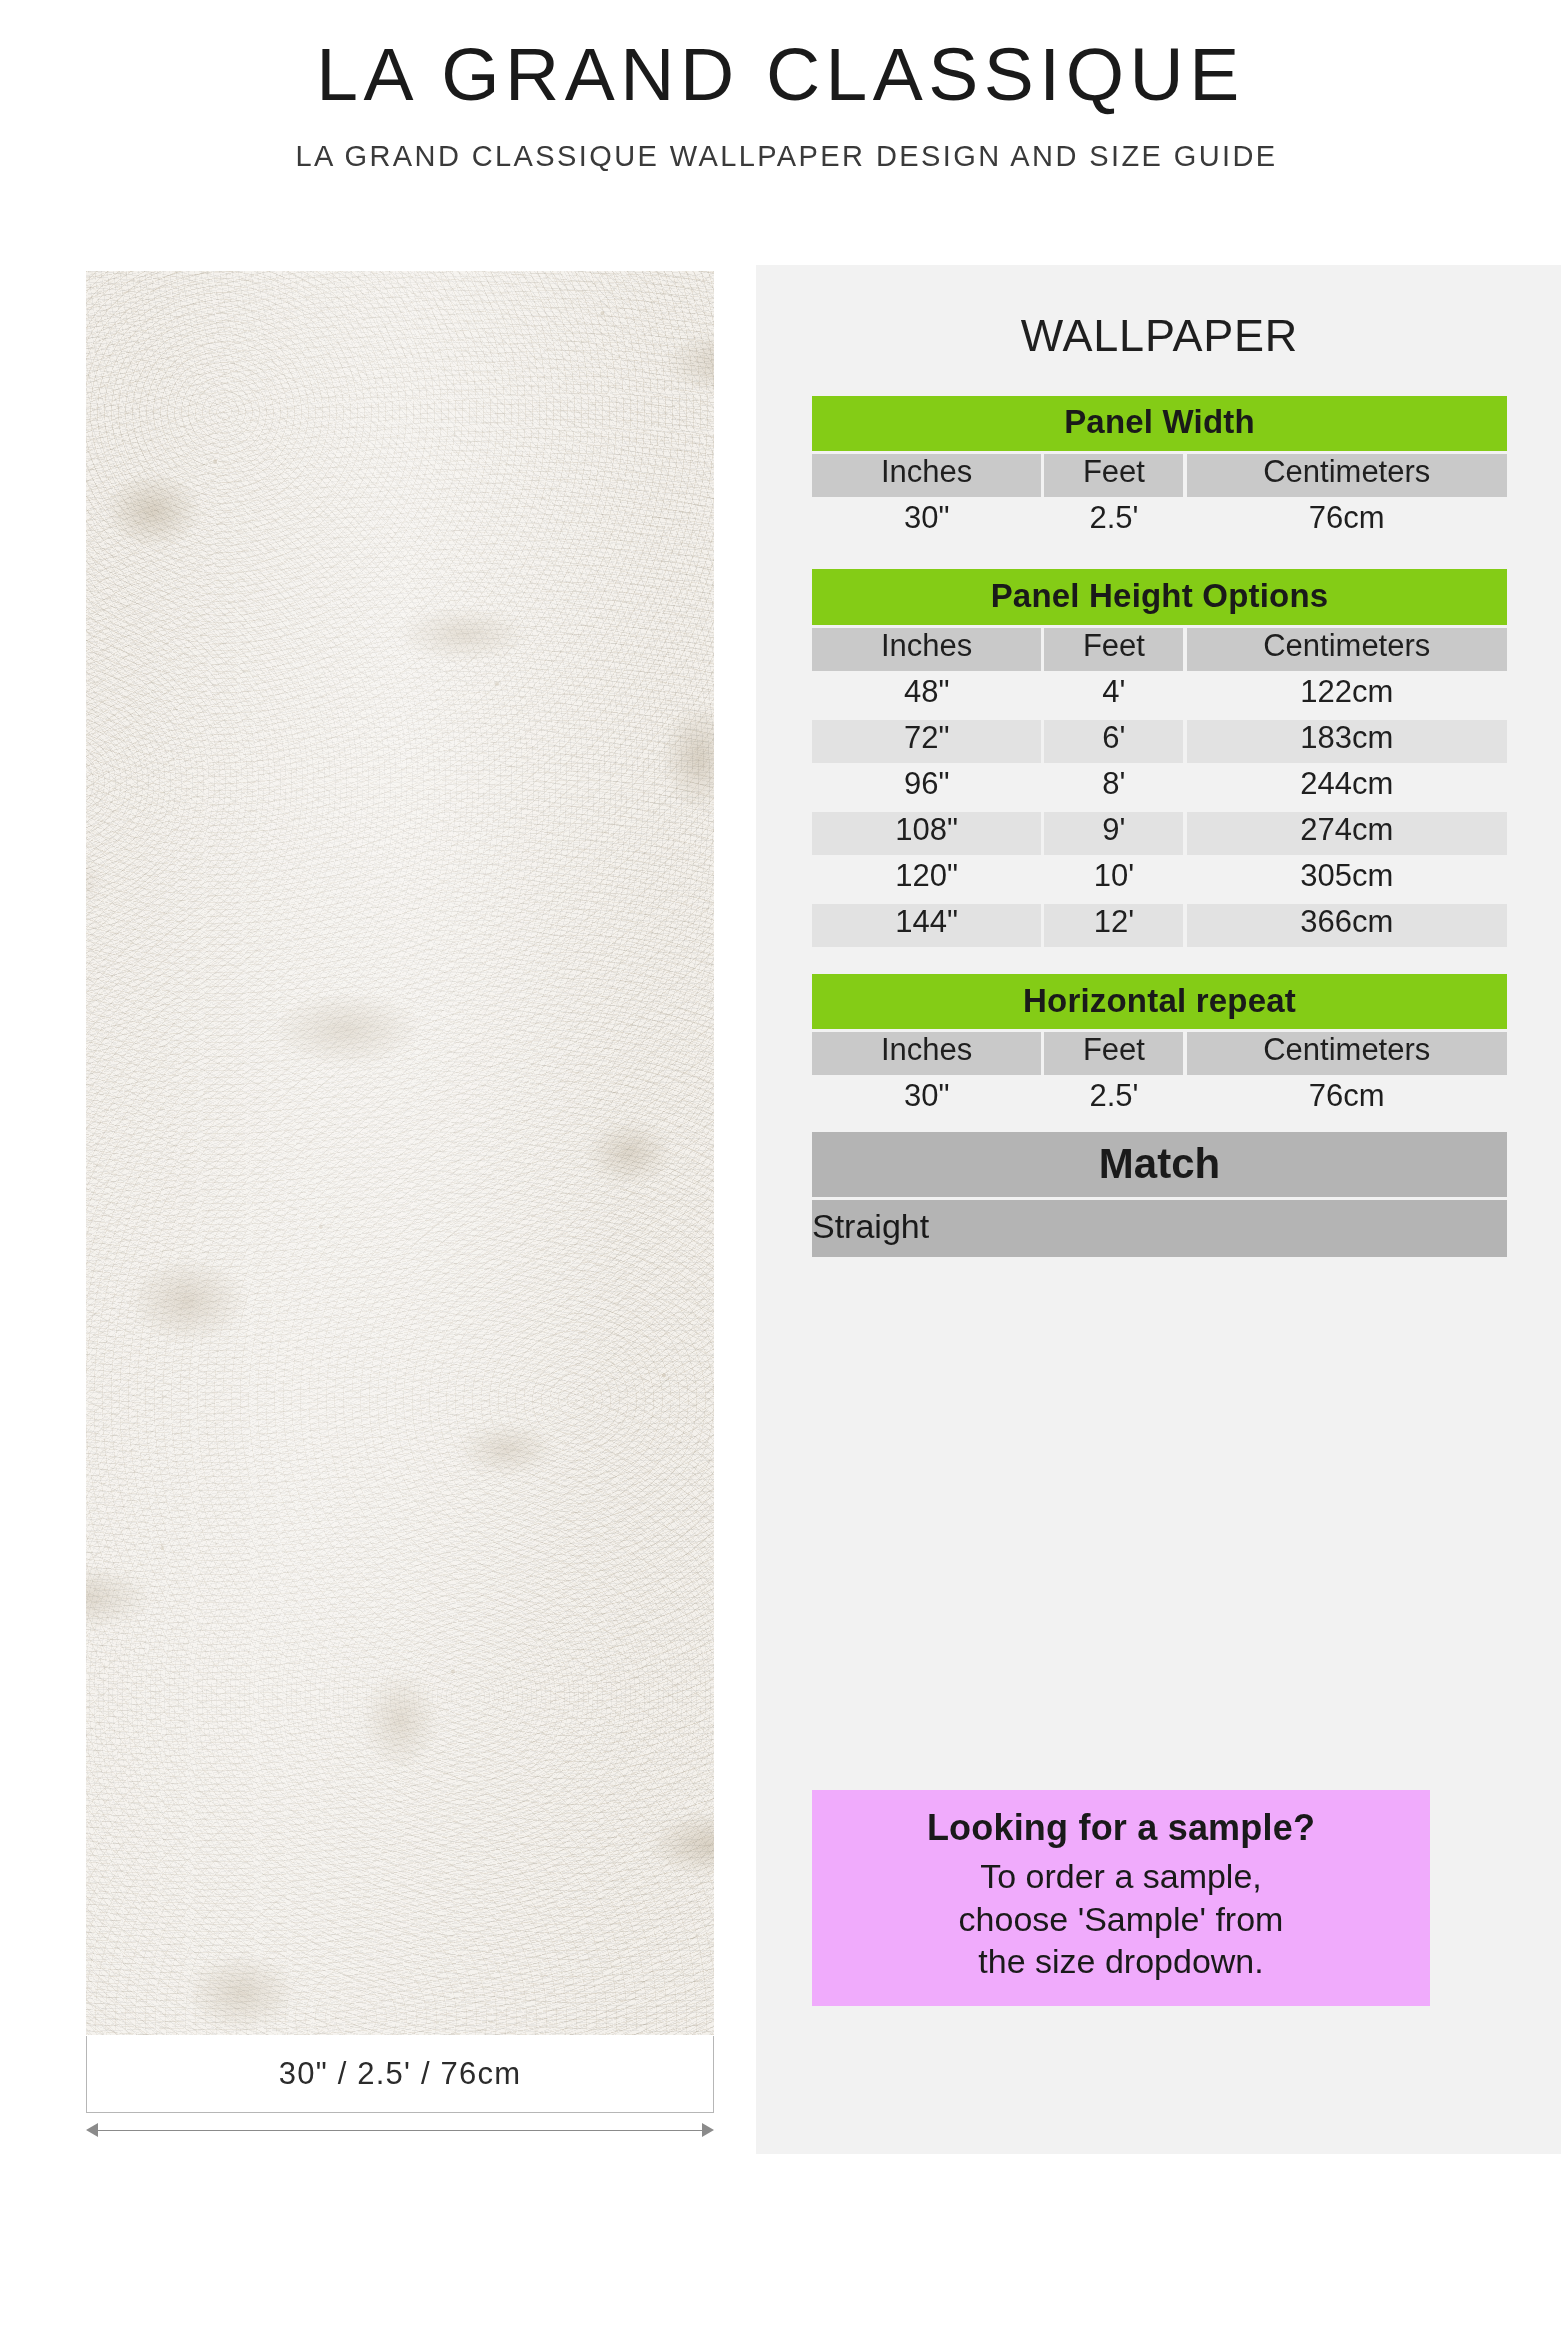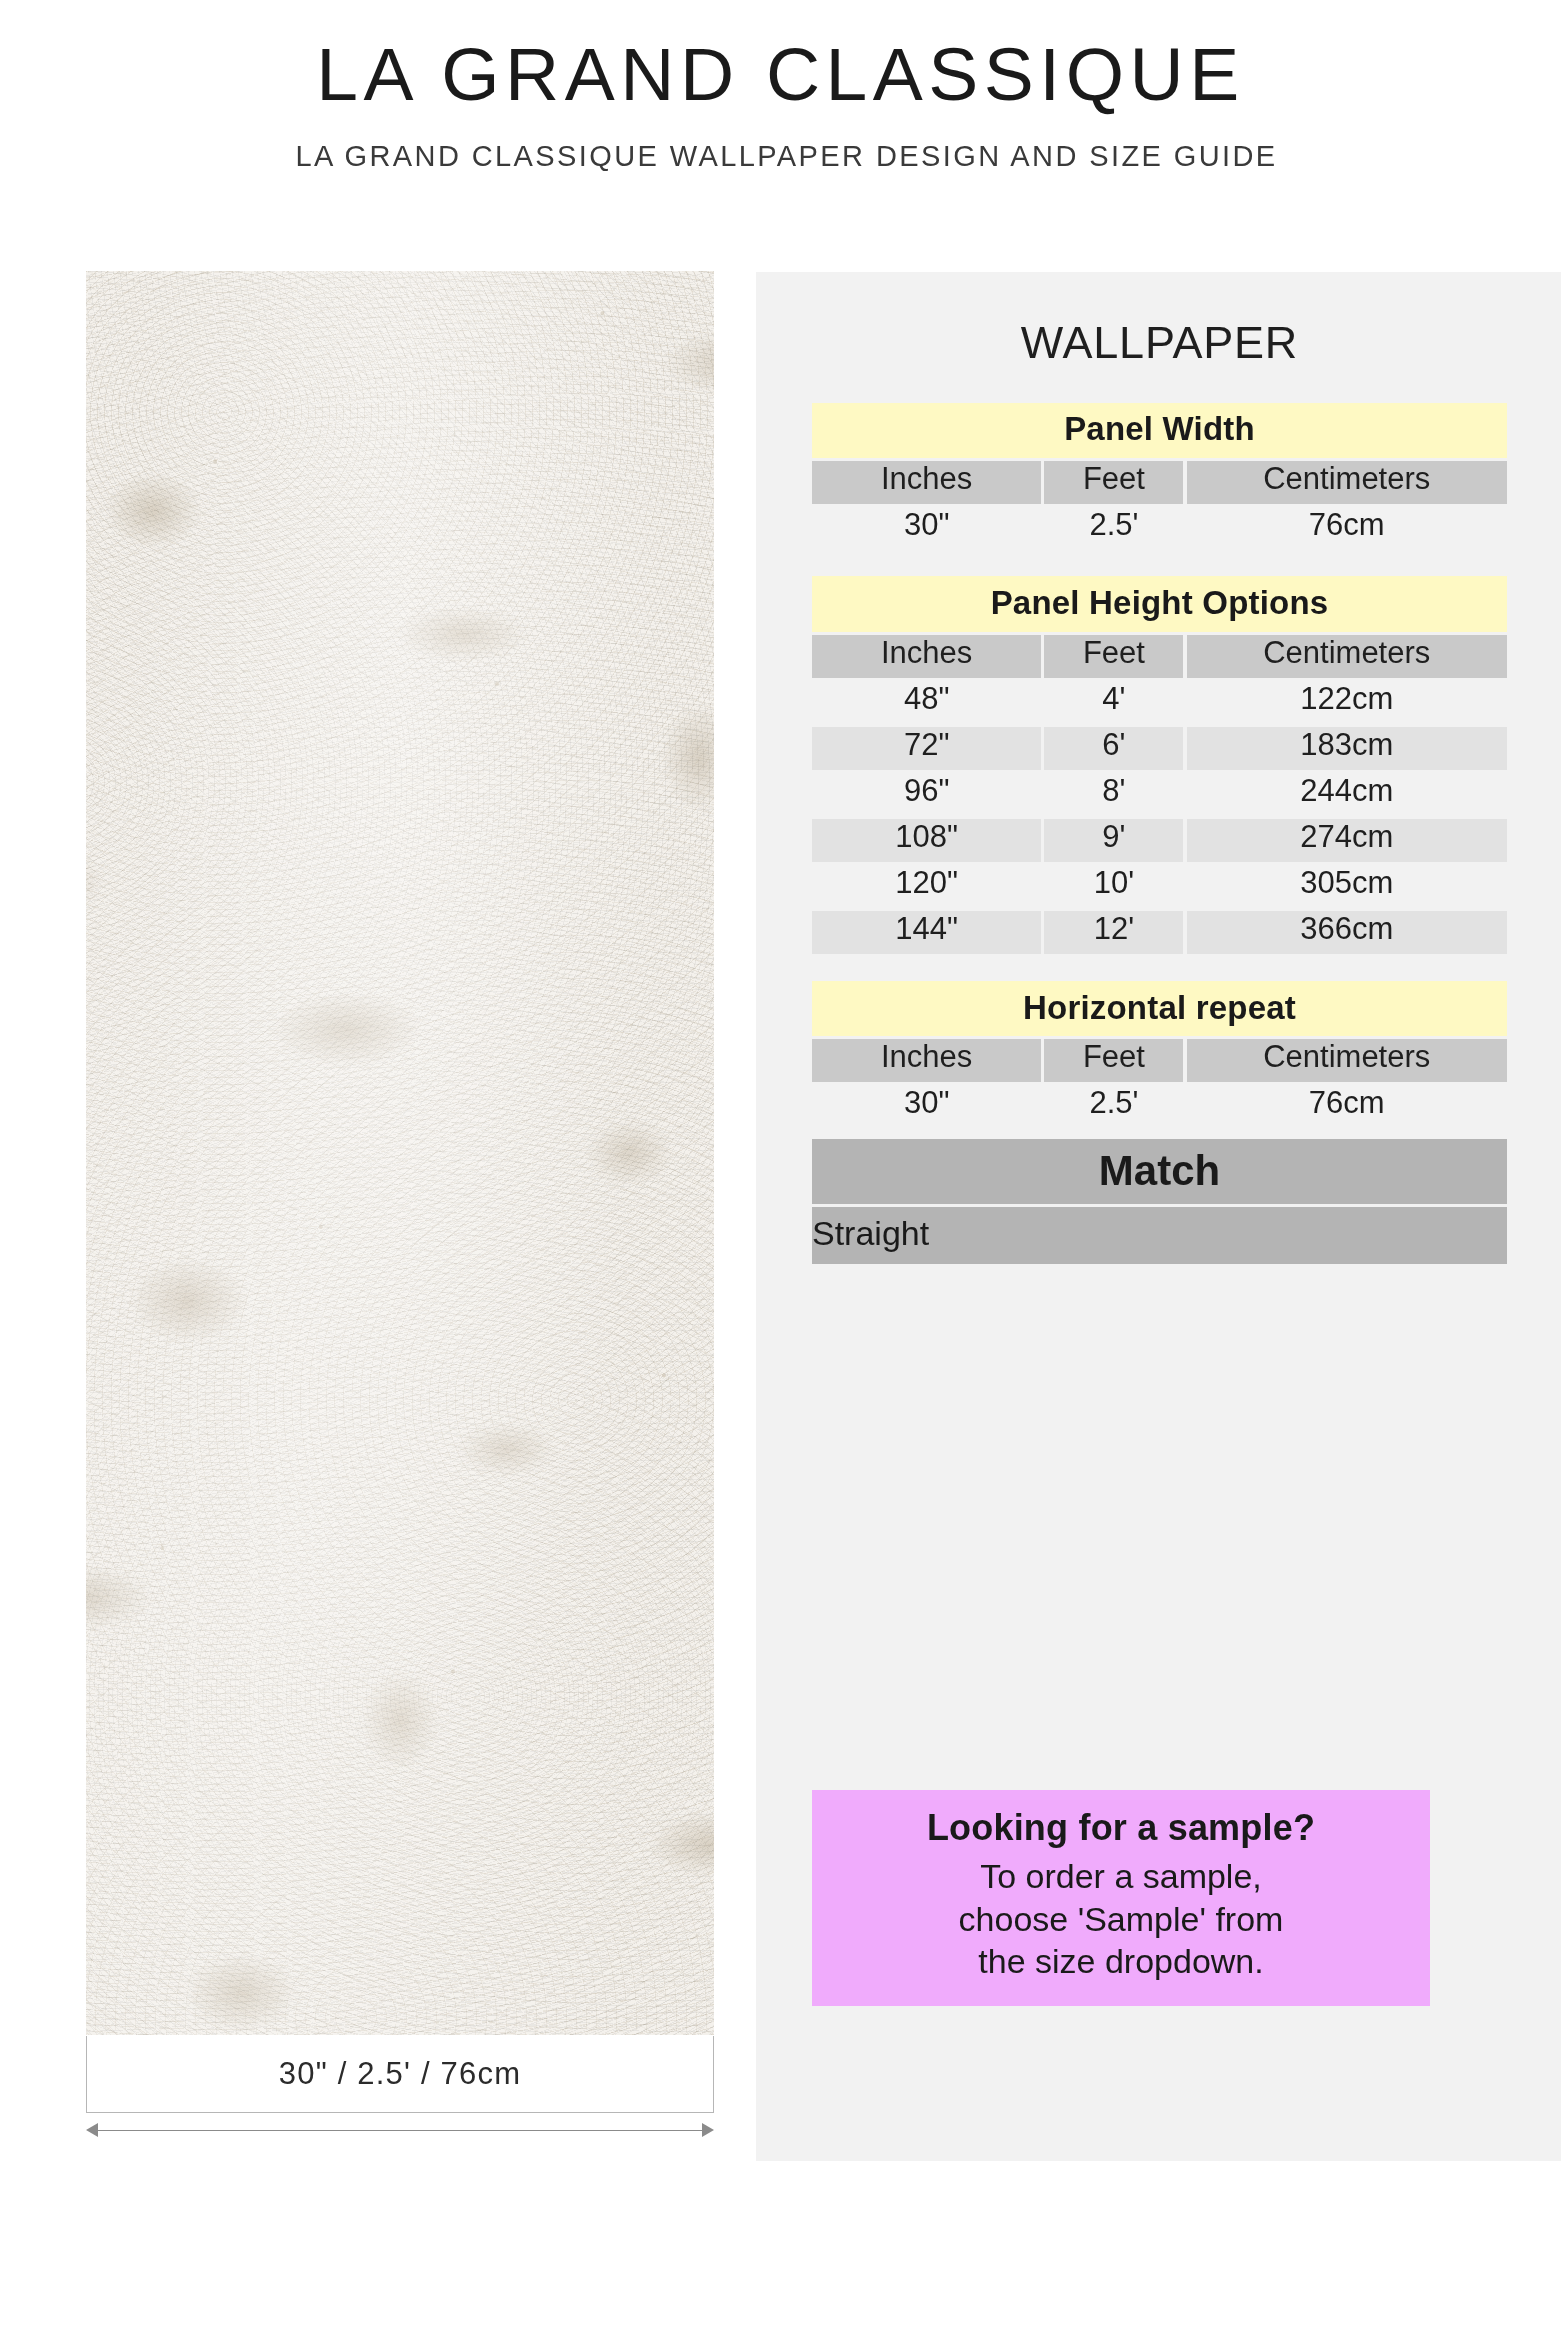--- a/index.html
+++ b/index.html
@@ -174,21 +174,21 @@
     border-top: 7px solid transparent;
     border-bottom: 7px solid transparent;
   }
   .arrow-head.left { left: 0; border-right: 12.5px solid #8b8b8b; }
   .arrow-head.right { right: 0; border-left: 12.5px solid #8b8b8b; }
 
   
   .panel {
     position: absolute;
     left: 756px;
-    top: 7px;
+    top: 0;
     width: 806px;
     height: 1889px;
     background: #f2f2f2;
   }
   .panel-inner {
     position: absolute;
     left: 56px;
     top: 0;
     width: 695px;
   }
@@ -197,21 +197,21 @@
     font-weight: 300;
     font-size: 45px;
     letter-spacing: 0.8px;
     line-height: 1.28;
     color: #1f1f1f;
     margin-top: 42px;
   }
 
   .table-block { margin-top: 31px; }
   .band {
-    background: #fef9c3;
+    background: #84cc16;
     color: #1a1a1a;
     font-size: 33px;
     font-weight: bold;
     text-align: center;
     padding: 7.8px 0 9.4px;
     letter-spacing: 0.2px;
   }
   .hdr-row, .data-row {
     display: flex;
     margin-top: 3.1px;

